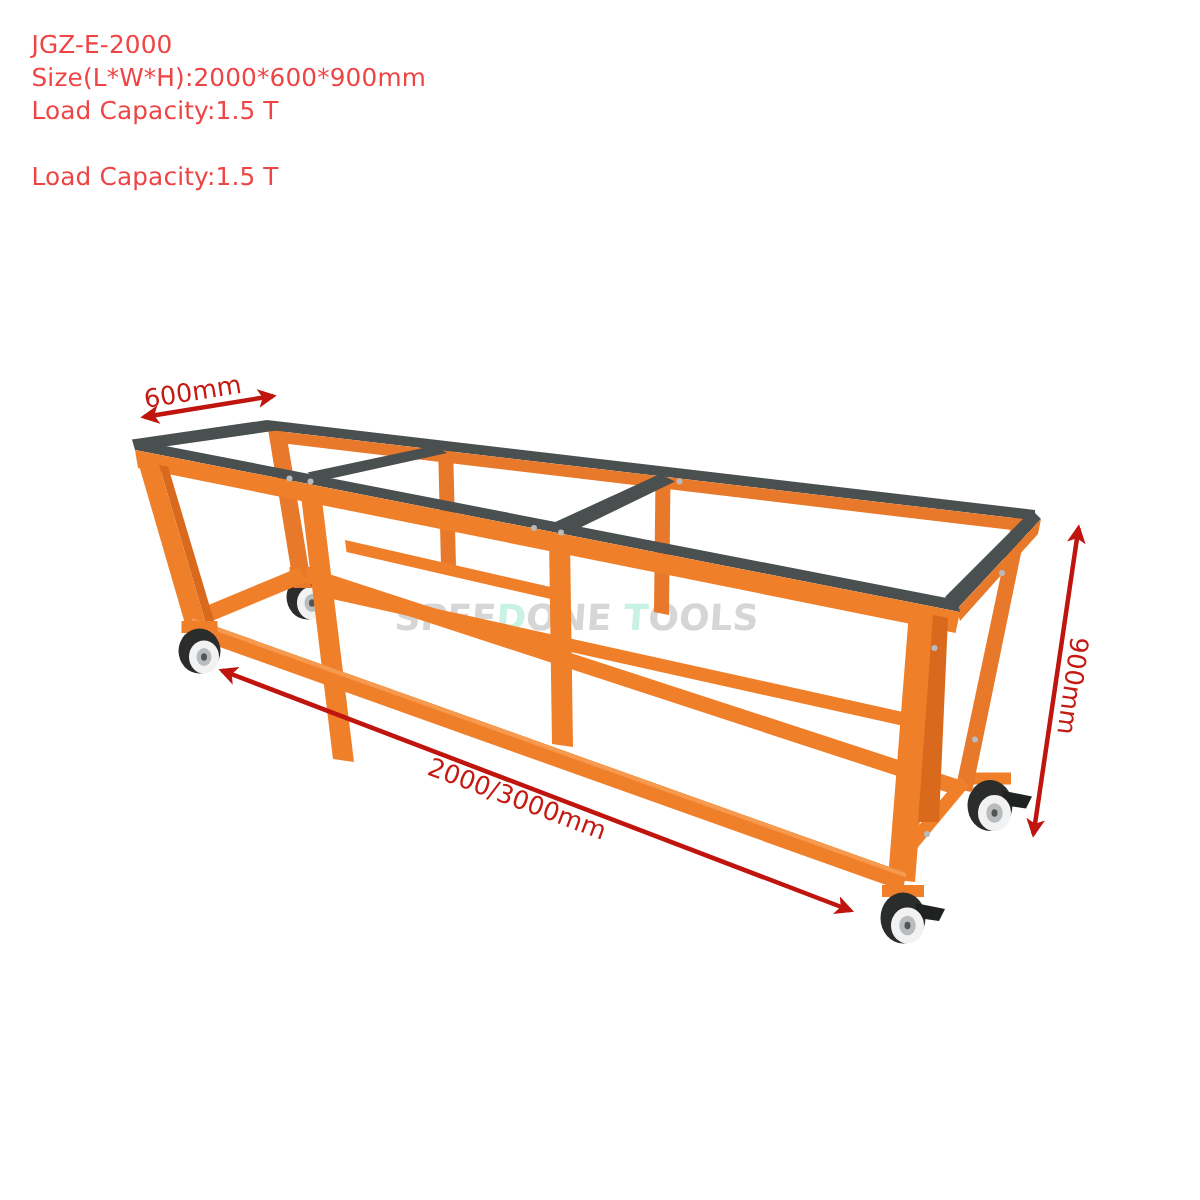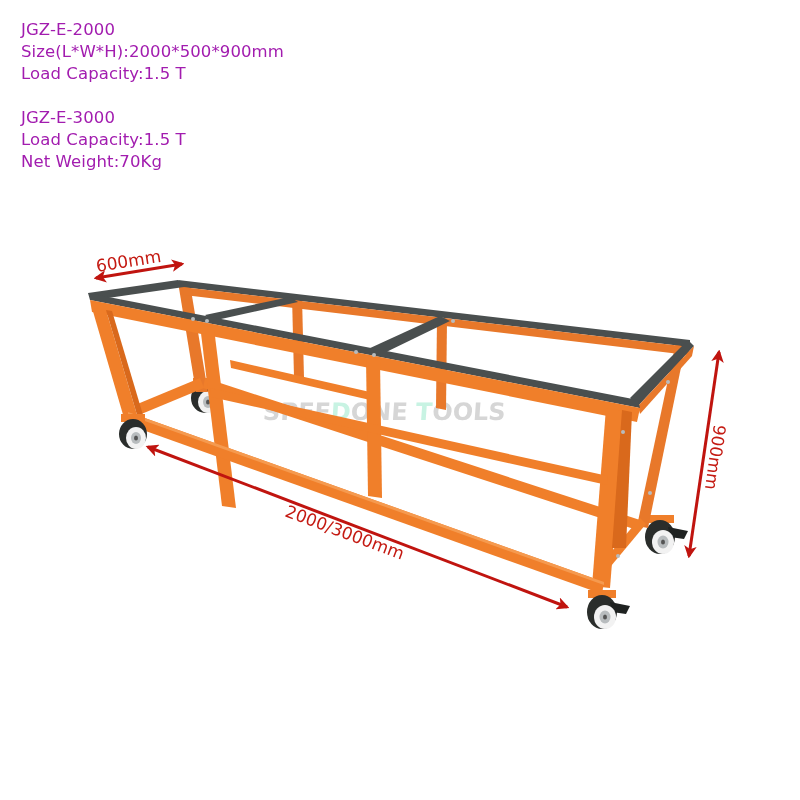--- a/index.html
+++ b/index.html
@@ -1,38 +1,36 @@
 <!DOCTYPE html>
 <html><head>
 <meta charset="utf-8">
 <style>
   html, body { margin: 0; padding: 0; background: #ffffff; }
   body { width: 800px; height: 800px; position: relative; overflow: hidden;
          font-family: "DejaVu Sans", "Liberation Sans", sans-serif; }
-  .specs { position: absolute; left: 21px; top: 19px; color: #a21caf;
+  .specs { position: absolute; left: 21px; top: 19px; color: #ef4444;
            font-size: 16.5px; line-height: 22px; letter-spacing: 0.1px; }
   .spec-block { margin-bottom: 22px; }
   .spec-line { display: block; white-space: nowrap; }
   svg.scene { position: absolute; left: 0; top: 0; }
   .dim-label { fill: #c41a12; font-family: "DejaVu Sans", sans-serif; font-size: 17px; }
   .watermark { font-family: "DejaVu Sans", sans-serif; font-weight: bold; font-size: 24px; letter-spacing: 0px; }
 </style>
 </head>
 <body>
 
 <div class="specs">
   <div class="spec-block">
     <span class="spec-line">JGZ-E-2000</span>
-    <span class="spec-line">Size(L*W*H):2000*500*900mm</span>
+    <span class="spec-line">Size(L*W*H):2000*600*900mm</span>
     <span class="spec-line">Load Capacity:1.5 T</span>
   </div>
   <div class="spec-block">
-    <span class="spec-line">JGZ-E-3000</span>
     <span class="spec-line">Load Capacity:1.5 T</span>
-    <span class="spec-line">Net Weight:70Kg</span>
   </div>
 </div>
 
 <svg class="scene" width="800" height="800" viewBox="0 0 800 800">
   <defs>
     <marker id="arr" viewBox="0 0 10 10" refX="8" refY="5" markerWidth="4.2" markerHeight="4.2" orient="auto-start-reverse">
       <path d="M0,0 L10,5 L0,10 L2.5,5 z" fill="#c0140f"></path>
     </marker>
     <g id="wheel">
       <rect x="-12" y="-18" width="24" height="8" fill="#f07f2a"></rect>

